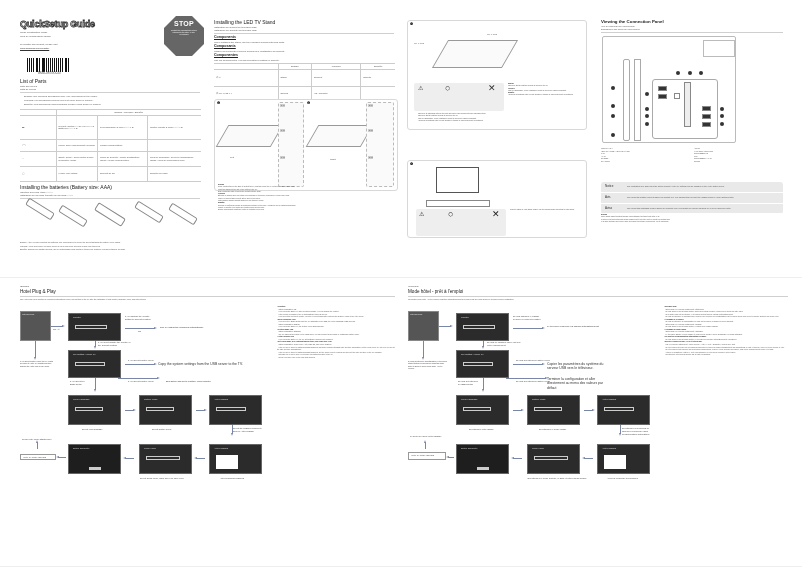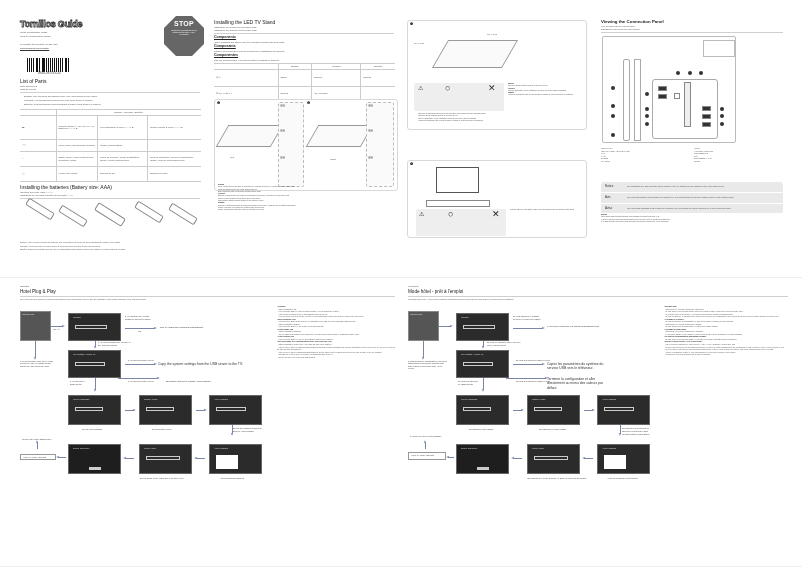--- a/index.html
+++ b/index.html
@@ -43,21 +43,21 @@
   .port { position:absolute; background:#fff; border:0.6px solid #888; }
   .num { position:absolute; width:4px; height:4px; border-radius:50%; background:#333; }
   .greybox { position:absolute; background:#f0f0f0; border-radius:2px; }
   .sheet-rule { position:absolute; left:0; width:802px; height:1px; background:#eee; }
 </style>
 </head>
 <body>
 
 <div class="abs" style="left:0;top:0;width:802px;height:270px;">
 
-  <div class="abs logo" style="left:20px;top:19px;">Tornillos Guide</div>
+  <div class="abs logo" style="left:20px;top:19px;">QuickSetup Guide</div>
   <div class="abs tiny" style="left:20px;top:31px;">Guide d'installation rapide</div>
   <div class="abs tiny" style="left:20px;top:34.5px;">Guía de configuración rápida</div>
   <div class="abs tiny" style="left:20px;top:43px;">To register this product, please visit</div>
   <div class="abs tiny" style="left:20px;top:47px;text-decoration:underline;color:#333;">www.samsung.com/register</div>
 
   <div class="barcode" style="left:27px;top:58px;width:42px;"></div>
   <div class="abs tiny" style="left:38px;top:72px;font-size:2.8px;">BN68-09XXXX-00</div>
 
   <div class="stop" style="left:164px;top:16px;">
     <div class="t">STOP</div>

